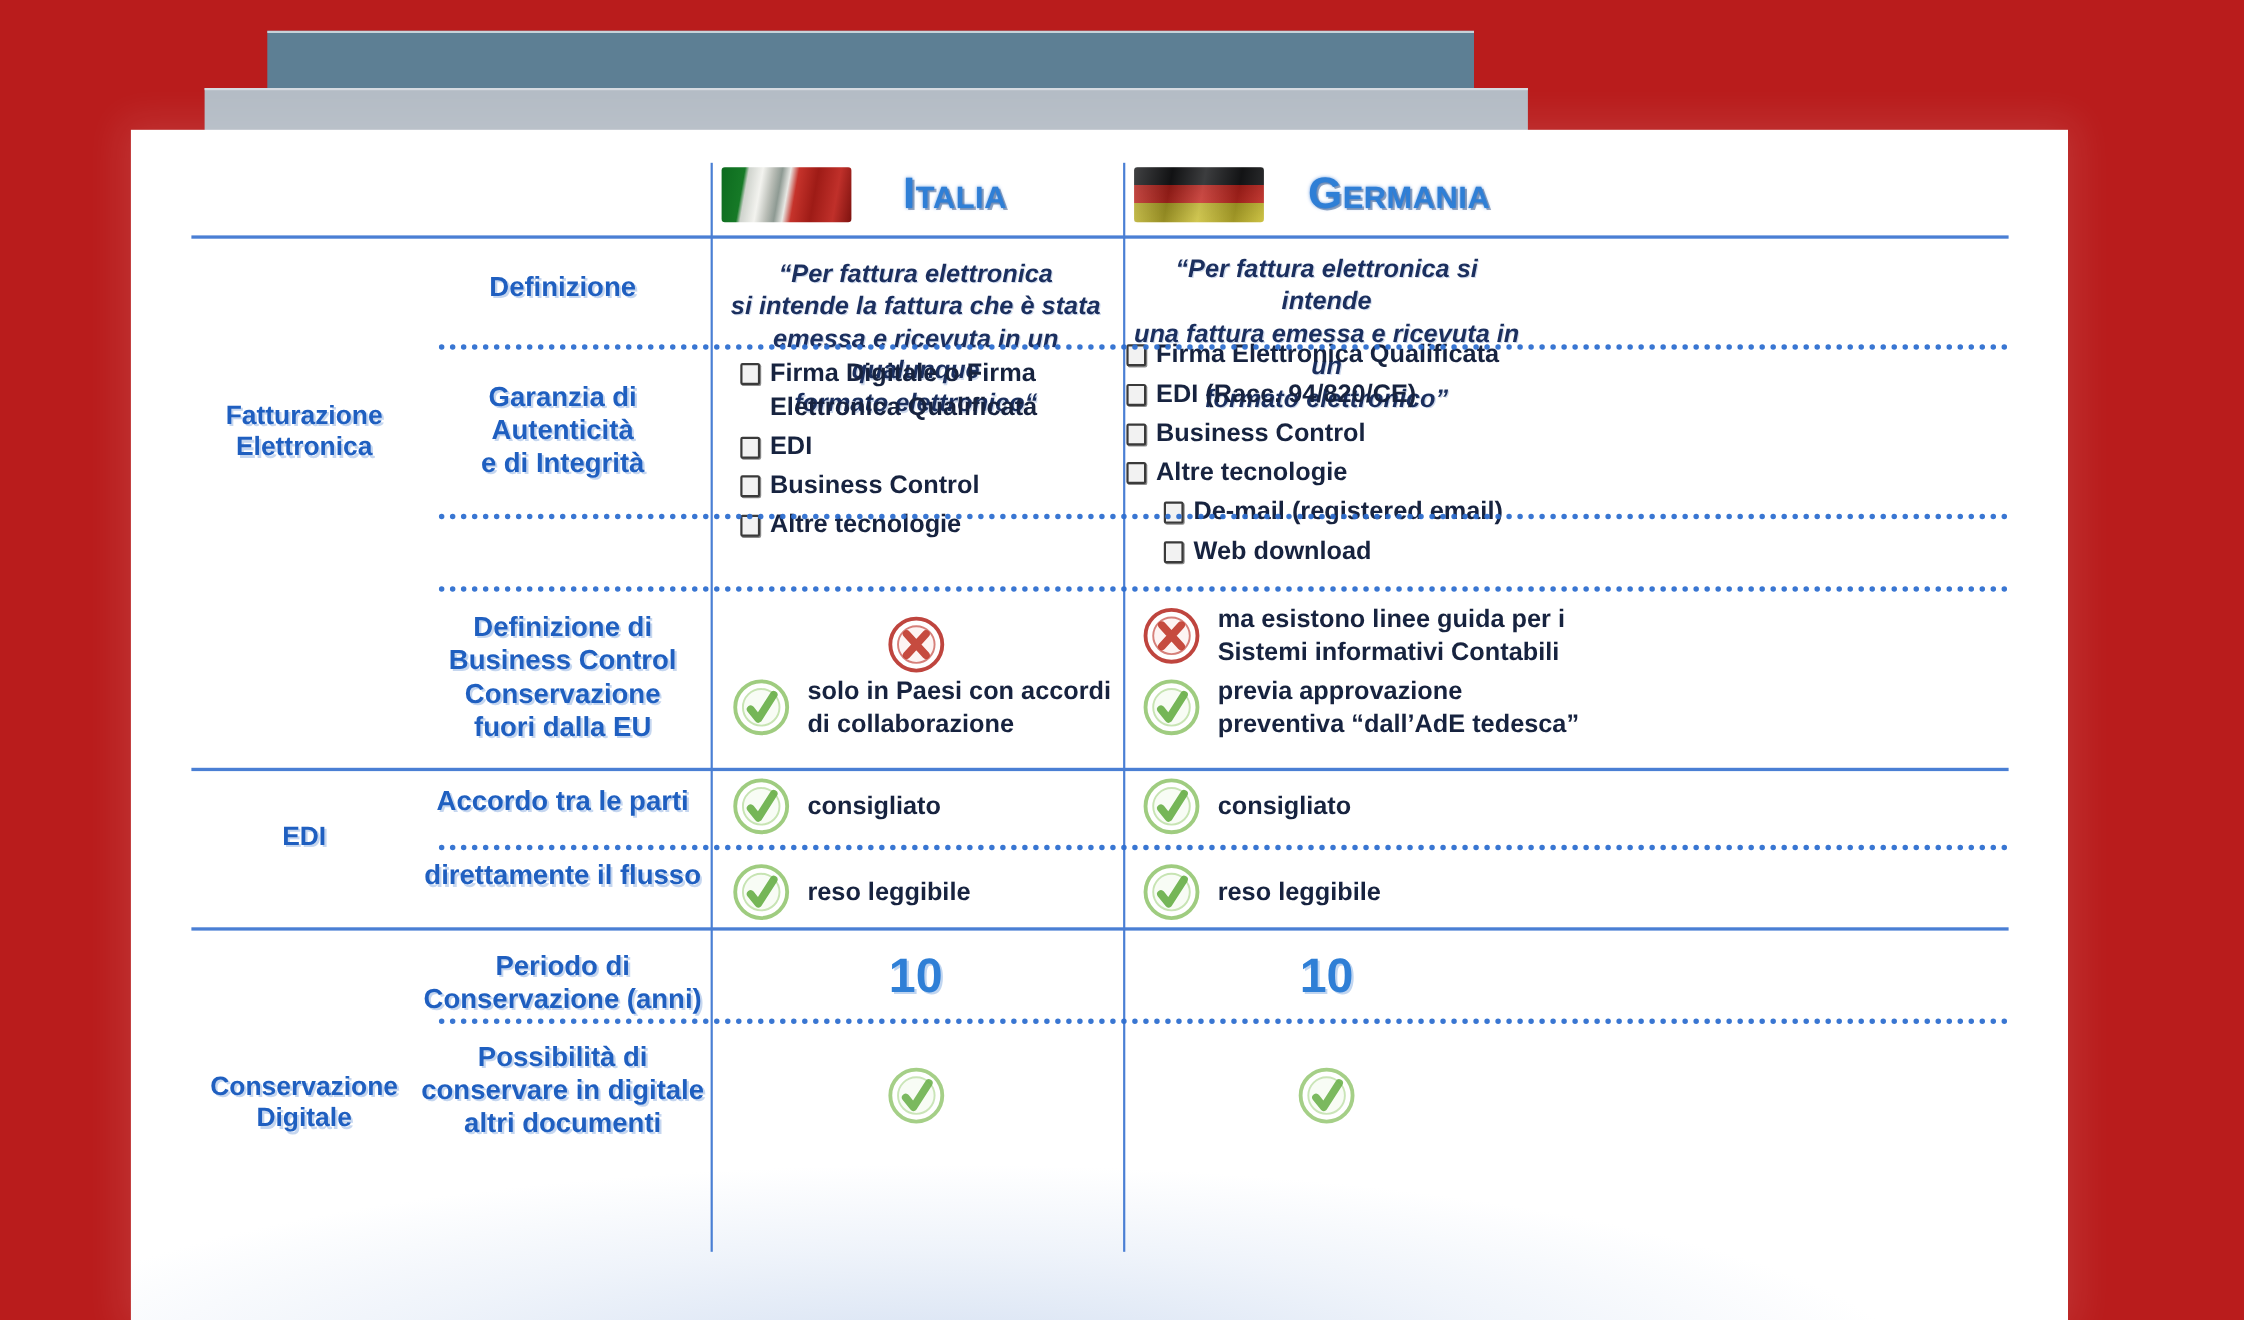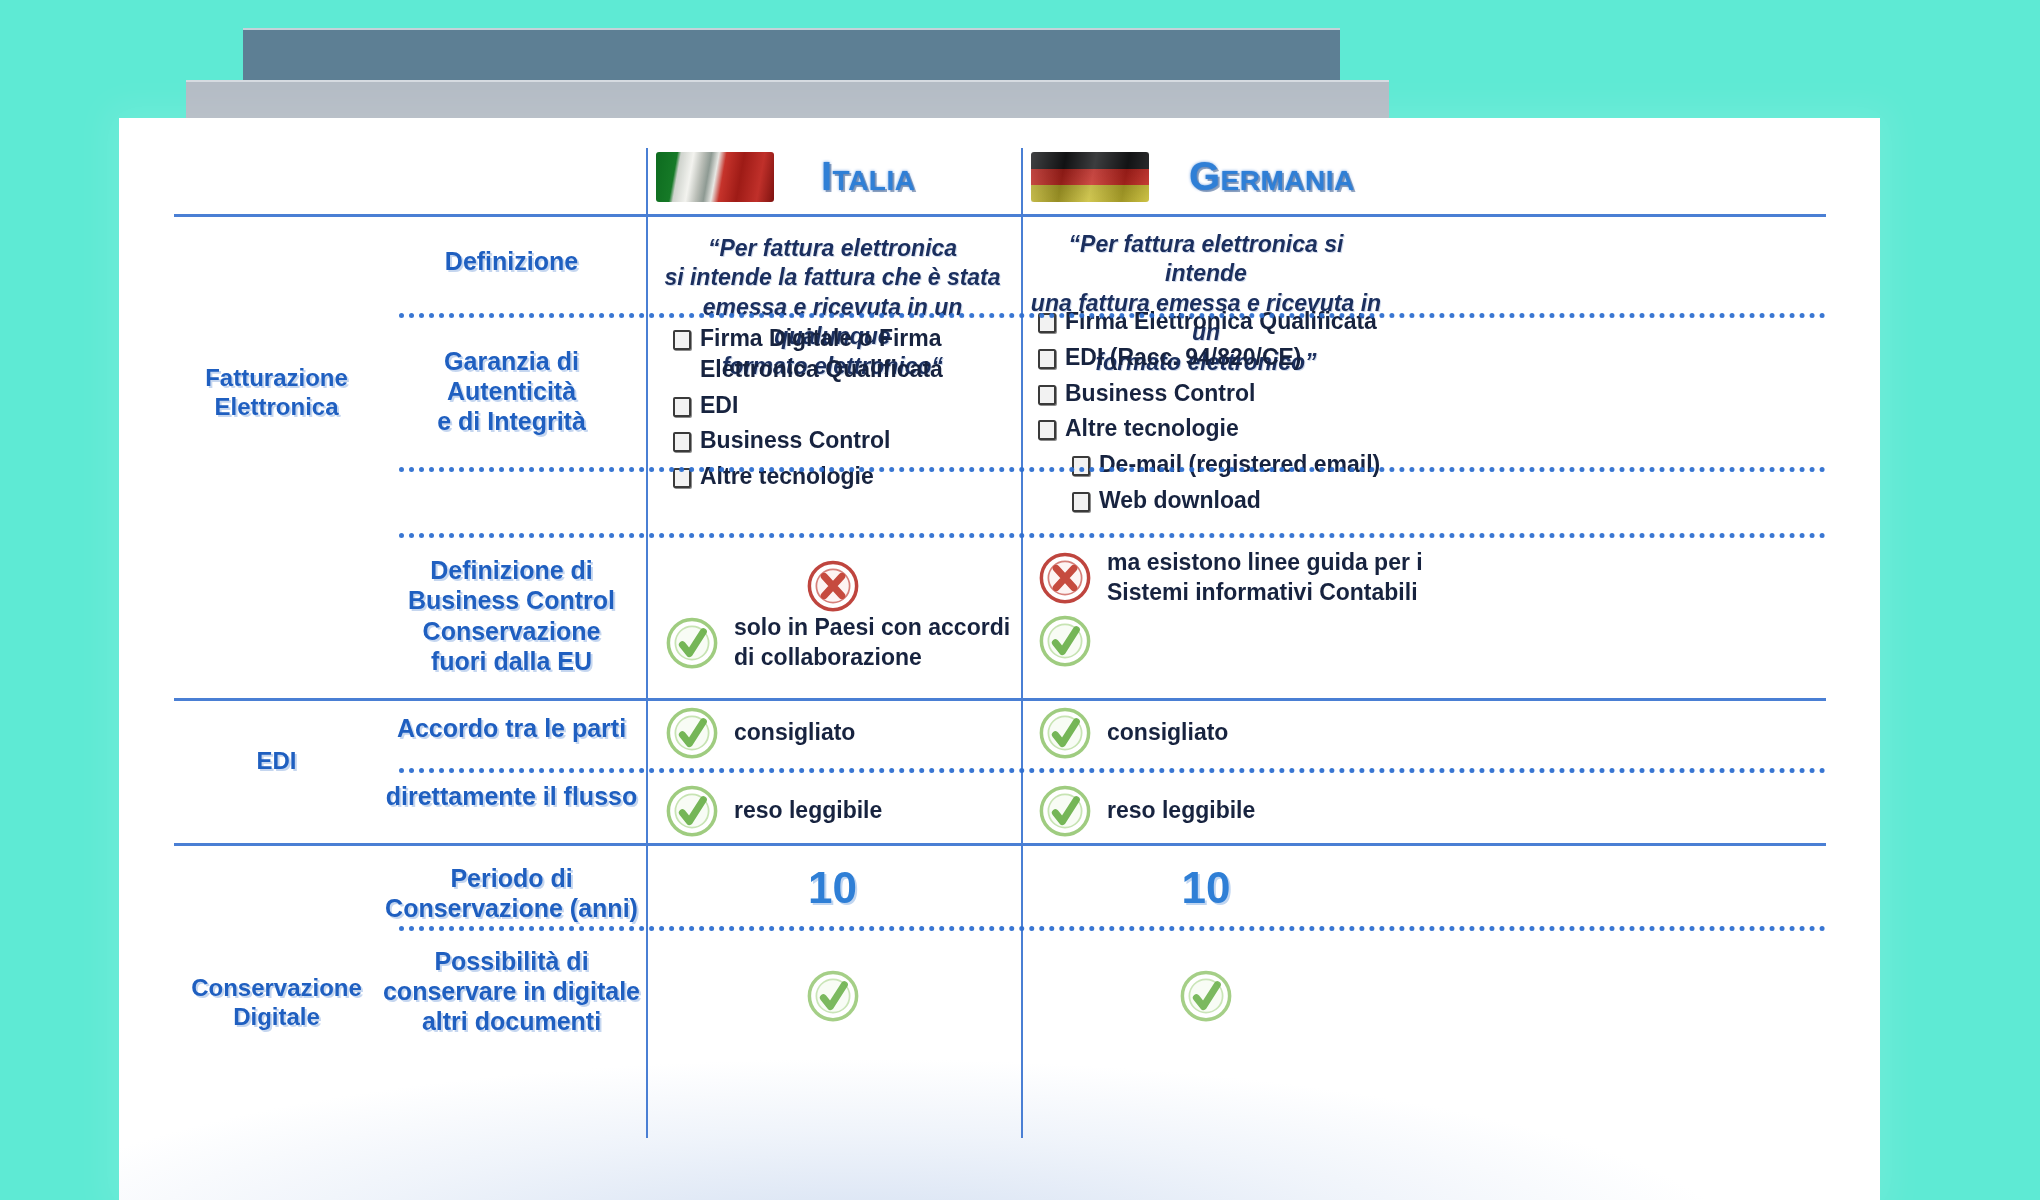--- a/index.html
+++ b/index.html
@@ -3,21 +3,21 @@
 <meta charset="utf-8">
 <style>
   * { box-sizing: border-box; }
   html, body {
     margin: 0; padding: 0;
     width: 2040px; height: 1200px;
     background: #000000;
     font-family: "Liberation Sans", sans-serif;
     overflow: hidden;
   }
-  #stage { position: relative; width: 2040px; height: 1200px; background:#5eead4; }
+  #stage { position: relative; width: 2040px; height: 1200px; background:#b91c1c; }
 
   
   .deco-bar-blue {
     position: absolute; left: 243px; top: 28px;
     width: 1097px; height: 54px;
     background: #5d7f94;
     border-top: 2px solid #c6d2d9;
   }
   .deco-bar-gray {
     position: absolute; left: 186px; top: 80px;
@@ -229,21 +229,21 @@
           <span>EDI</span>
         </span>
         <span class="bi">
           <span>Business Control</span>
         </span>
         <span class="bi">
           <span>Altre tecnologie</span>
         </span>
       </div>
 
-      <div class="cell col-d bullets" style="top:188px; padding-left:14px">
+      <div class="cell col-d bullets" style="top:188px; ">
         <span class="bi">
           <span>Firma Elettronica Qualificata</span>
         </span>
         <span class="bi">
           <span>EDI (Racc. 94/820/CE)</span>
         </span>
         <span class="bi">
           <span>Business Control</span>
         </span>
         <span class="bi">
@@ -301,20 +301,24 @@
           <div>di collaborazione</div>
         </span>
       </div>
       <div class="mark-row" style="left:918px; top:495px">
         <span>
           <svg class="ico" viewBox="0 0 64 64" aria-hidden="true">
             <circle cx="32" cy="32" r="27" fill="#ffffff" stroke="#8fc46a" stroke-width="4" opacity="0.85"></circle>
             <circle cx="32" cy="32" r="19" fill="#f6fbf2" stroke="#b9dda0" stroke-width="2" opacity="0.8"></circle>
             <path d="M21 34 L29 44 L45 19" stroke="#6ab04a" stroke-width="8" fill="none" stroke-linecap="round" stroke-linejoin="round" opacity="0.92"></path>
           </svg>
+        </span>
+        <span class="note">
+          <div>previa approvazione</div>
+          <div>preventiva “dall’AdE tedesca”</div>
         </span>
       </div>
 
       <div class="cell col-b attr-label" style="top:595px">
         <div>Accordo tra le parti</div>
       </div>
       <div class="mark-row" style="left:545px; top:587px">
         <span>
           <svg class="ico" viewBox="0 0 64 64" aria-hidden="true">
             <circle cx="32" cy="32" r="27" fill="#ffffff" stroke="#8fc46a" stroke-width="4" opacity="0.85"></circle>

